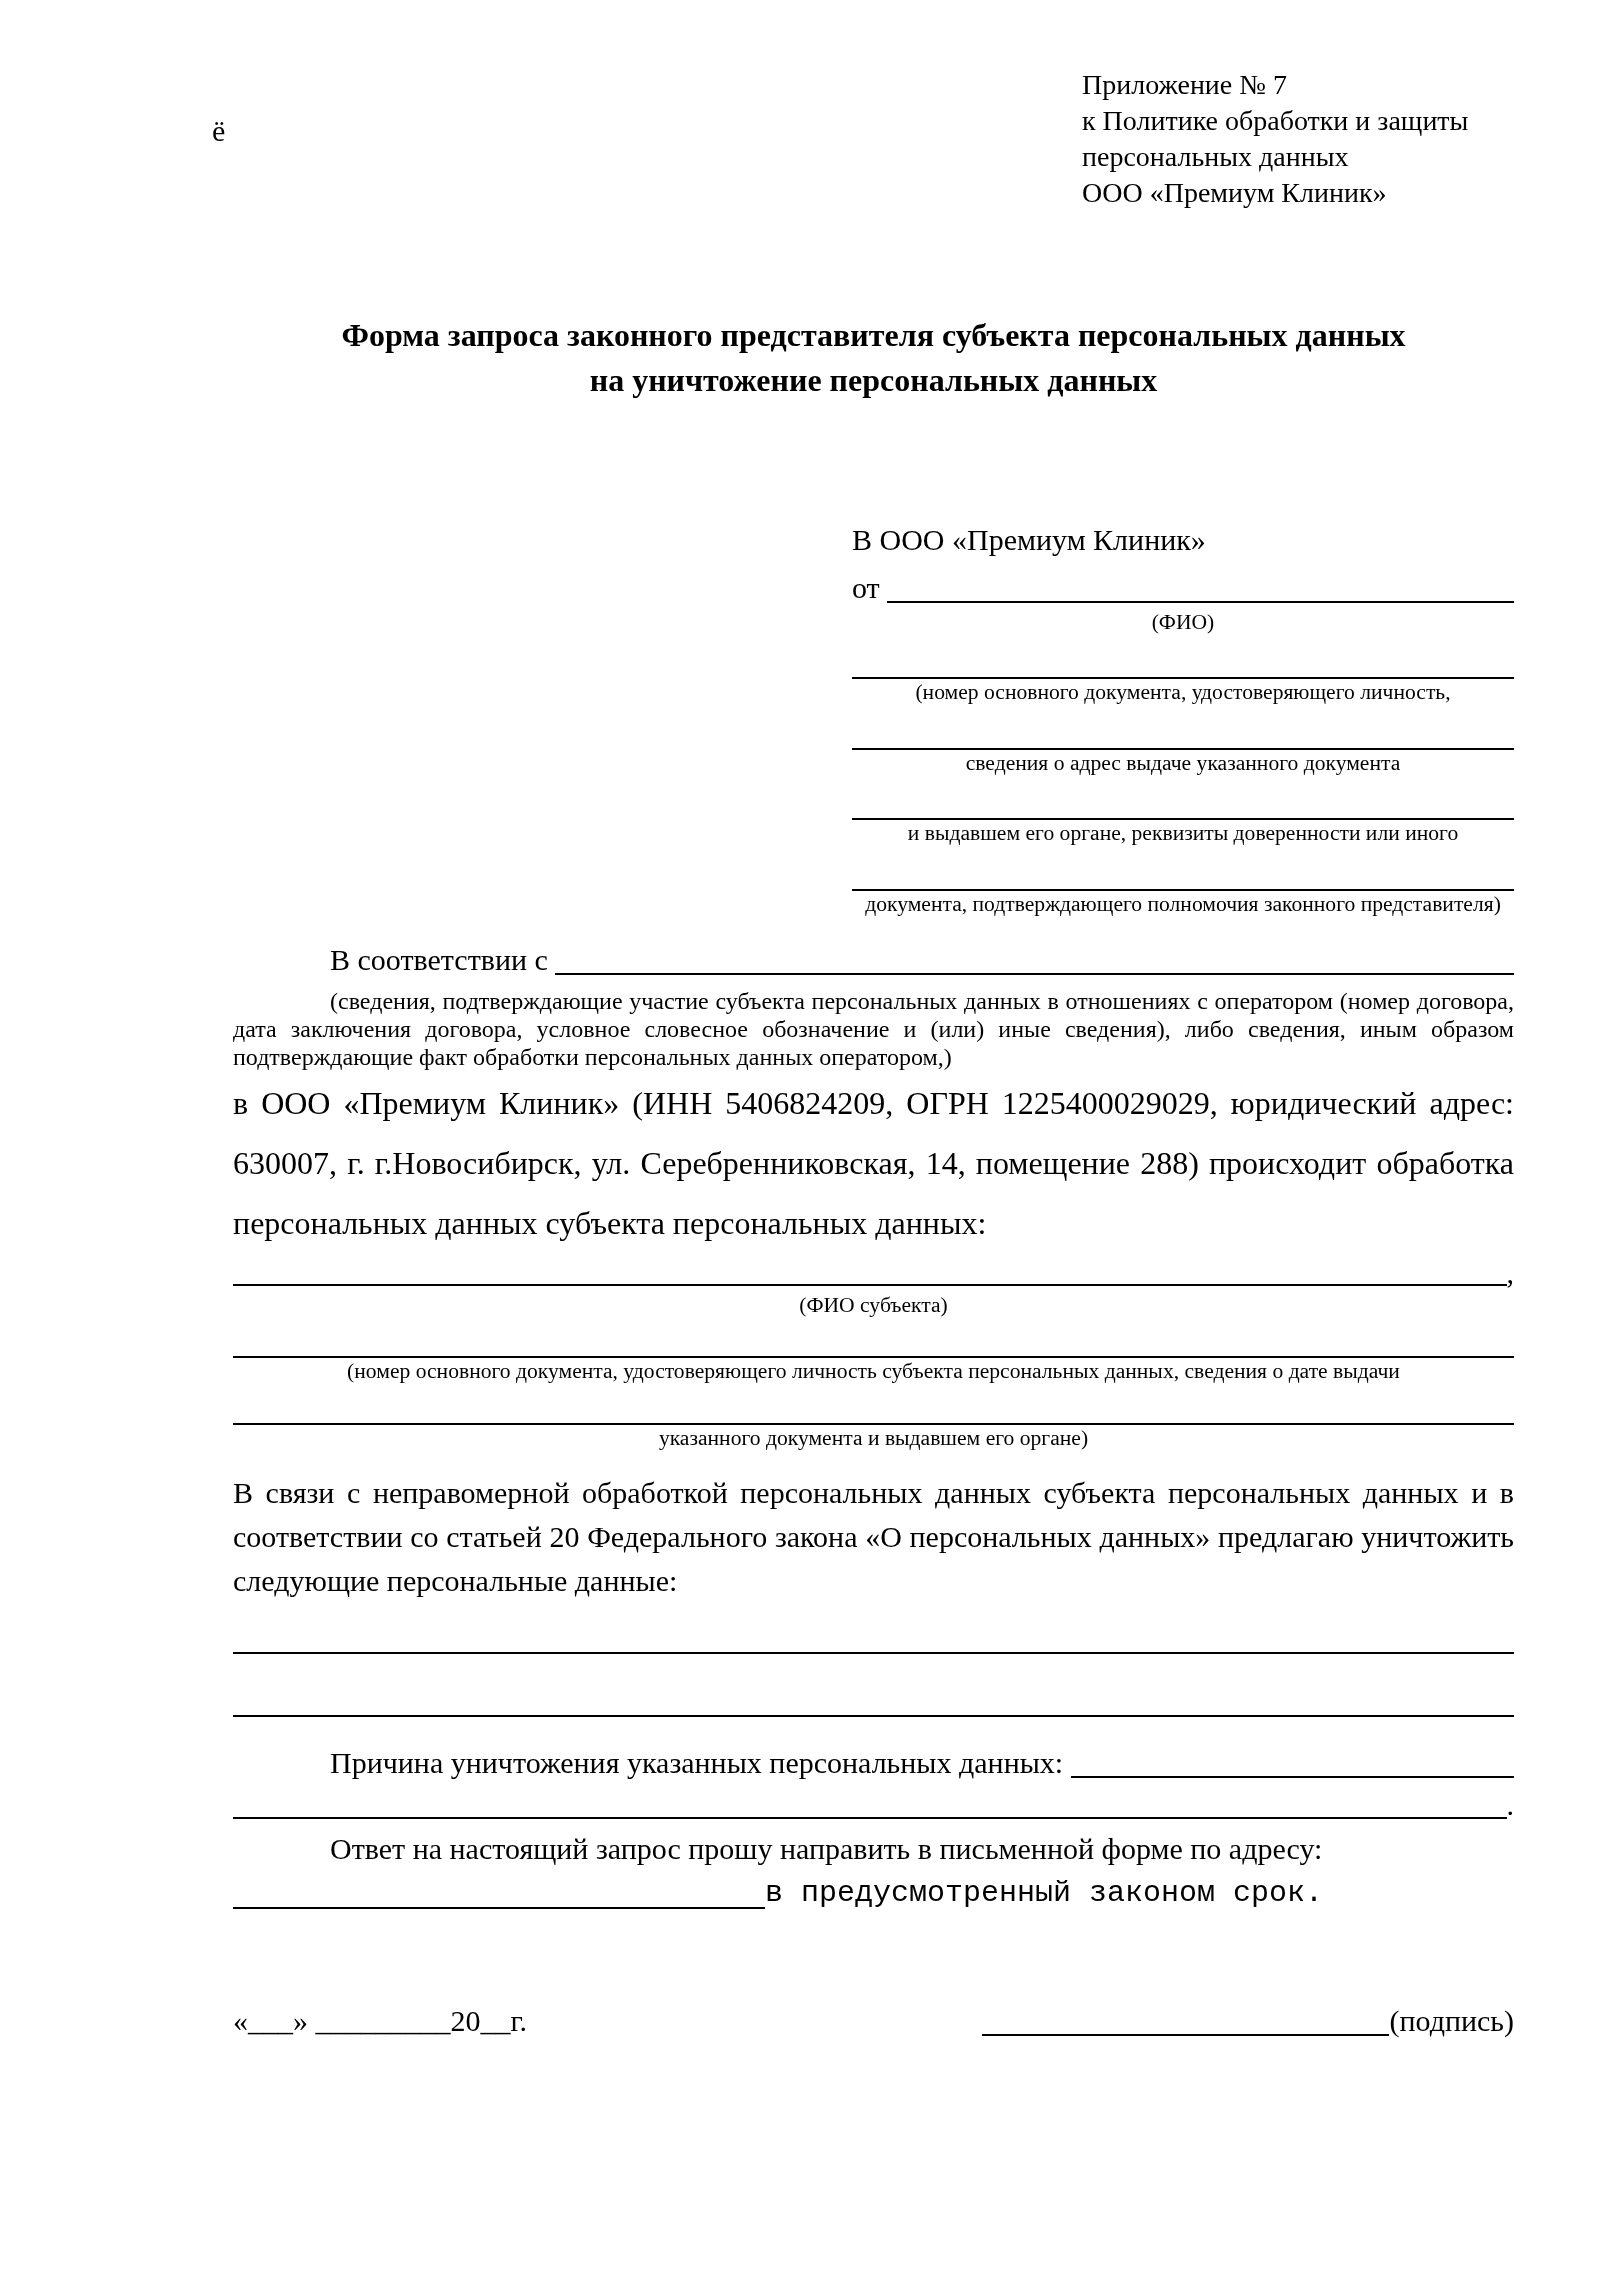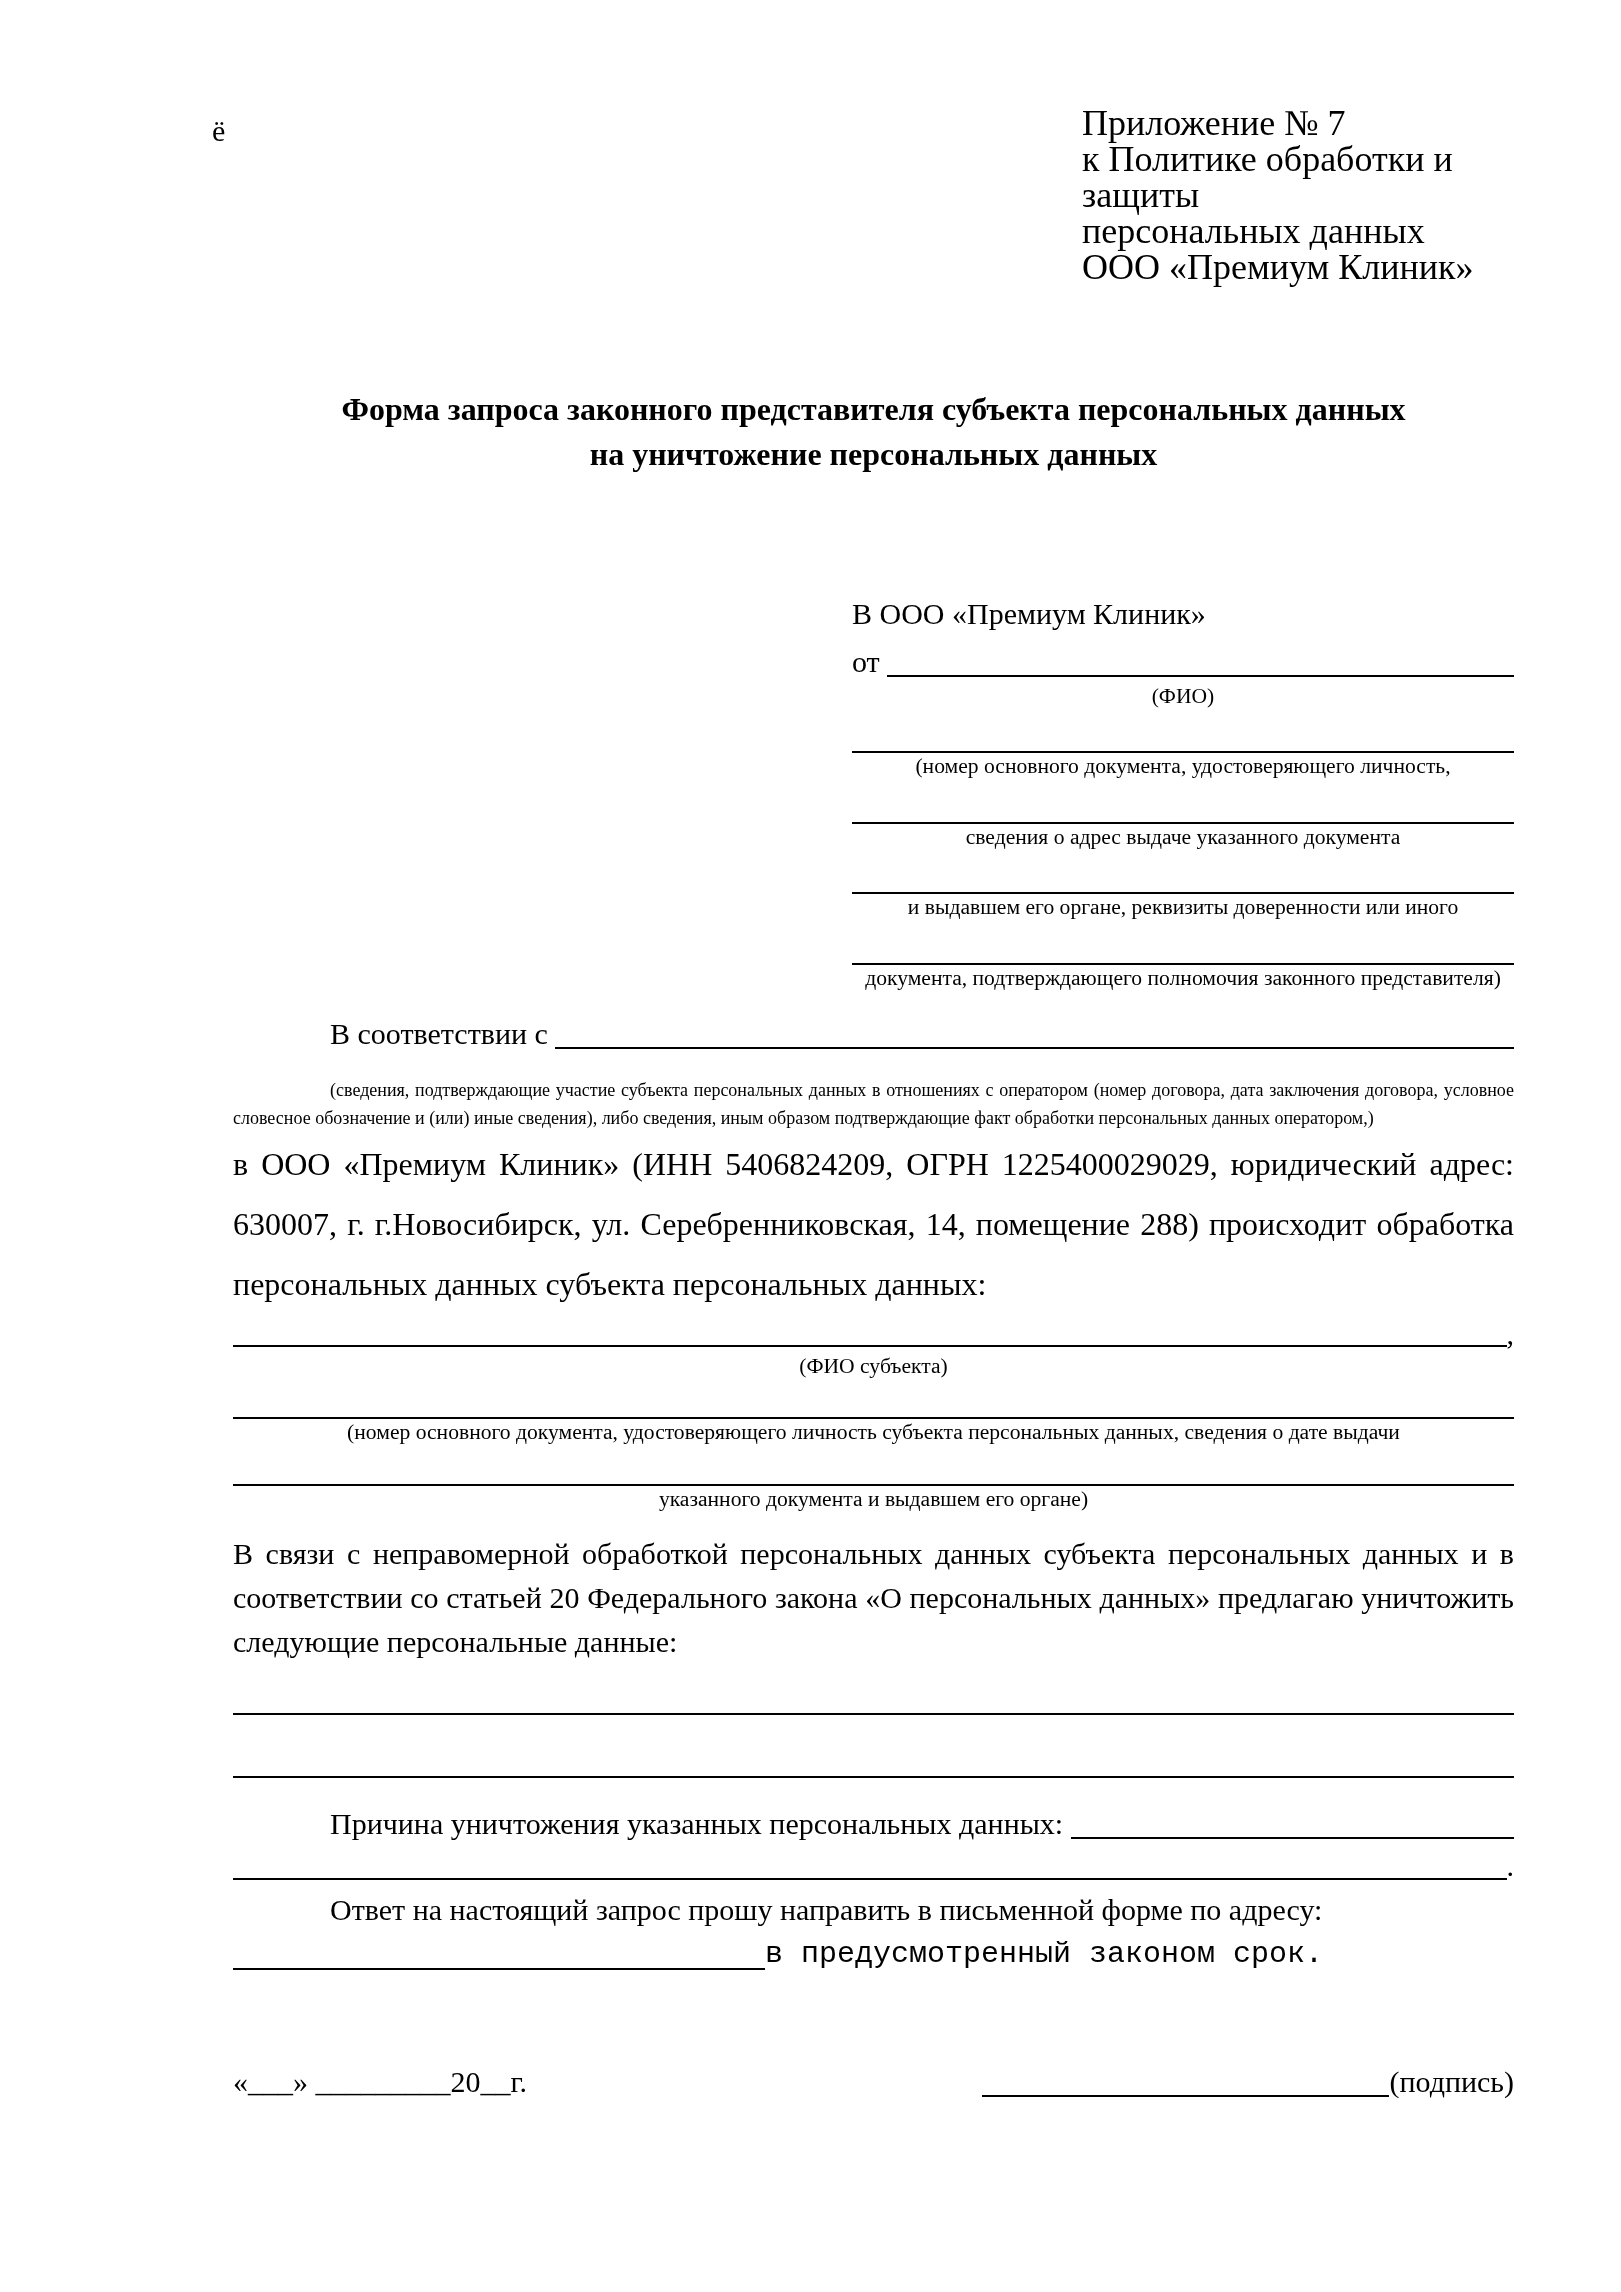--- a/index.html
+++ b/index.html
@@ -8,38 +8,38 @@
     width:1621px; height:2293px;
     margin:0 auto;
     background:#ffffff;
     color:#000;
     font-family:"Liberation Serif","DejaVu Serif",serif;
   }
   .stray { position:absolute; left:212px; top:114px; font-size:30px; }
 
   .content { position:absolute; left:233px; top:0; width:1281px; }
 
-  .hdr-right { margin-left:849px; padding-top:105px; font-size:36px; line-height:36px; }
+  .hdr-right { margin-left:849px; padding-top:67px; font-size:28px; line-height:36px; }
 
   .title { margin-top:102px; text-align:center; font-weight:bold; font-size:32px; line-height:45px; }
 
   
   .addr { margin-left:619px; margin-top:116px; width:662px; font-size:30px; }
   .addr-to { line-height:41px; }
   .fill { flex:1; border-bottom:2.9px solid #000; align-self:stretch; margin-bottom:5.9px; }
   .row-from { display:flex; margin-top:5.9px; line-height:43px; }
   .row-from .lbl { white-space:pre; }
   .cap { font-size:21.6px; line-height:23.5px; text-align:center; margin-top:2px; }
   .addr .line { height:43px; border-bottom:2.9px solid #000; }
 
   
   .acc-row { display:flex; margin-top:21.6px; font-size:30px; line-height:43px; }
   .ind { width:97px; flex:0 0 auto; }
   .nowrap { white-space:pre; }
-  .note { font-size:18px; line-height:28px; text-align:justify; text-indent:97px; margin-top:21px; }
+  .note { font-size:24px; line-height:28px; text-align:justify; text-indent:97px; margin-top:6px; }
   .op-para { font-size:32px; line-height:60px; text-align:justify; margin-top:2px; }
   .comma-row { display:flex; font-size:30px; line-height:39px; }
   .line-wide { height:39px; border-bottom:2.9px solid #000; }
   .unlawful { font-size:30px; line-height:44px; text-align:justify; margin-top:21px; }
   .blankline { height:49px; border-bottom:2.9px solid #000; }
   .blankline + .blankline { margin-top:11.8px; }
   .reason-row { display:flex; margin-top:23.5px; font-size:30px; line-height:43px;font-family:Liberation Serif, serif; }
   .period-row { display:flex; font-size:30px; line-height:41px; }
   .answer { font-size:30px; line-height:44px; text-align:justify; text-indent:97px; margin-top:2px; }
   .srok-row { display:flex; font-size:30px; line-height:44px;font-family:Liberation Mono, monospace; }

